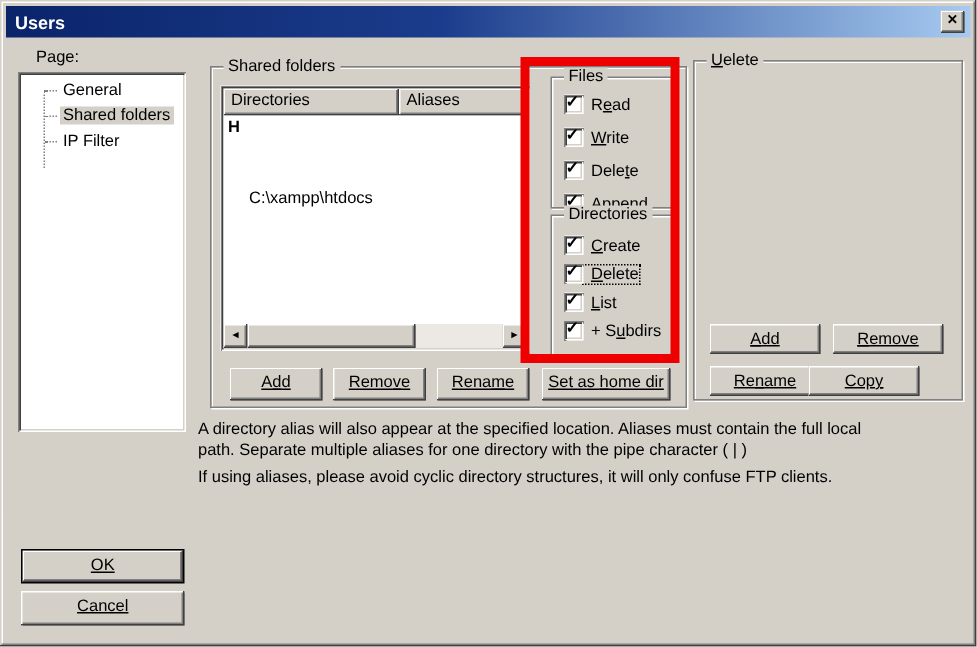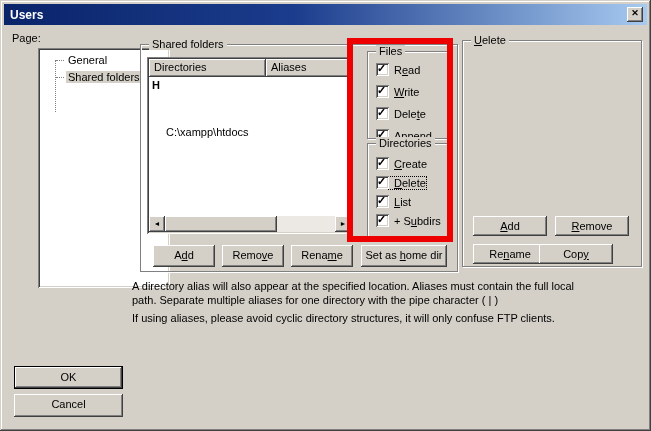--- a/index.html
+++ b/index.html
@@ -31,34 +31,34 @@
   .raised {
     background:#d4d0c8;
     box-shadow: inset -1px -1px 0 #404040, inset 1px 1px 0 #fff,
                 inset -2px -2px 0 #808080, inset 2px 2px 0 #d4d0c8;
   }
   .sunken {
     background:#fff;
     box-shadow: inset 1px 1px 0 #808080, inset -1px -1px 0 #fff,
                 inset 2px 2px 0 #404040, inset -2px -2px 0 #d4d0c8;
   }
-  .btn { position:absolute; text-align:center; font-size:11px; }
+  .btn { position:absolute; text-align:center; font-size:11px;text-decoration:underline; }
   .btn .cap { display:block; line-height:20px; }
   .groupbox {
     position:absolute; border:1px solid #808080;
     box-shadow: inset 1px 1px 0 #fff, 1px 1px 0 #fff;
   }
   .grouplabel {
     position:absolute; top:-7px; left:8px; background:#d4d0c8; padding:0 3px; line-height:12px;
   }
   .u { text-decoration:underline; }
 
   
-  .page-label { position:absolute; left:12px; top:32px; }
-  .tree { position:absolute; left:12px; top:48px; width:132px; height:240px; padding:4px 2px 2px 2px;margin-left:26px; }
+  .page-label { position:absolute; left:24px; top:32px; }
+  .tree { position:absolute; left:12px; top:48px; width:112px; height:240px; padding:4px 2px 2px 2px; }
   .tree-inner { position:relative; }
   .tree-inner::before {
     content:""; position:absolute; left:15px; top:8px; height:52px;
     border-left:1px dotted #808080;
   }
   .tree-item { position:relative; height:17px; line-height:17px; padding-left:26px; white-space:nowrap; }
   .tree-item::before {
     content:""; position:absolute; left:16px; top:8px; width:8px;
     border-top:1px dotted #808080;
   }
@@ -127,20 +127,23 @@
 
   <div class="page-label">Page:</div>
   <div class="tree sunken">
     <div class="tree-inner">
       <div class="tree-item">
         <span class="lbl">General</span>
       </div>
       <div class="tree-item selected">
         <span class="lbl">Shared folders</span>
       </div>
+      <div class="tree-item">
+        <span class="lbl">IP Filter</span>
+      </div>
     </div>
   </div>
 
   <div class="groupbox sf-group">
     <span class="grouplabel">Shared folders</span>
 
     <div class="listview sunken">
       <div class="lv-header">
         <div class="hdr-cell hdr-dir raised">Directories</div>
         <div class="hdr-cell hdr-rest raised">Aliases</div>

